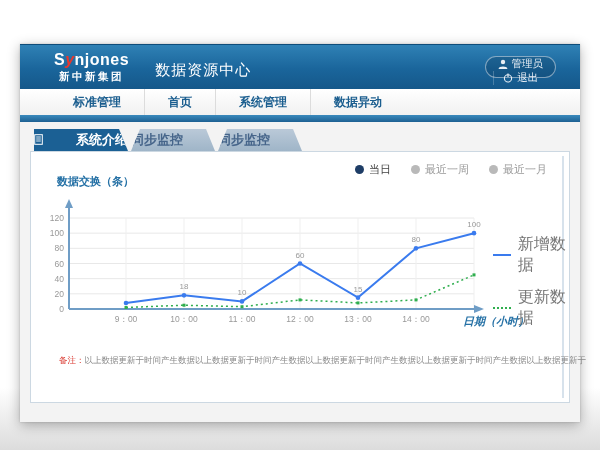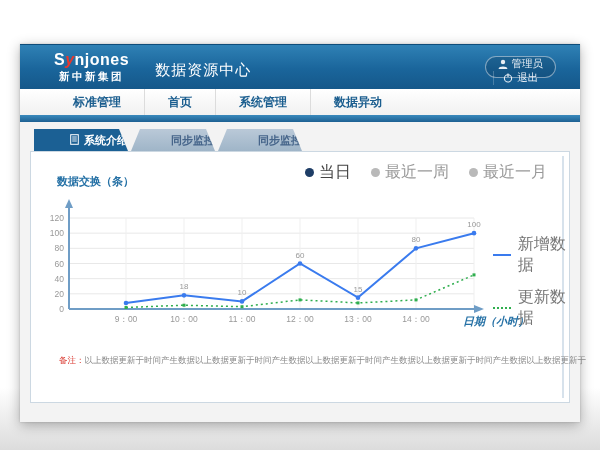--- a/index.html
+++ b/index.html
@@ -33,35 +33,35 @@
   .user-item { display:flex; align-items:center; gap:4px; color:#e8eef5; font-size:10.5px; padding:0 9px; cursor:pointer; height:100%; }
   .user-item + .user-item { border-left:1px solid rgba(255,255,255,.22); }
   .user-item svg { display:block; }
   
   .nav { height:26px; background:linear-gradient(#ffffff,#f1f1f1); display:flex; align-items:stretch; padding-left:30px; }
   .nav-item { display:flex; align-items:center; padding:0 23px; font-size:12px; font-weight:bold; color:#1b5e8f; cursor:pointer; }
   .nav-item + .nav-item { border-left:1px solid #dcdcdc; }
   .band { height:7px; background:linear-gradient(#3a8abd,#1d6092); }
   
   .tabs { display:flex; margin:7px 0 0 14px; height:22px; gap:3px; position:relative; z-index:2; }
-  .tab { display:flex; align-items:center; justify-content:flex-end; gap:5px; font-size:11px; font-weight:bold; cursor:pointer; }
+  .tab { display:flex; align-items:center; justify-content:space-between; gap:5px; font-size:13px; font-weight:bold; cursor:pointer; }
   .tab.active {
     width:94px; background:#1b6094; color:#fff;
     clip-path:polygon(0 0, calc(100% - 9px) 0, 100% 100%, 0 100%);
   }
   .tab.inactive {
     width:84px; color:#46658a;
     background:linear-gradient(#bac9d8,#9fb5c8);
     clip-path:polygon(9px 0, calc(100% - 9px) 0, 100% 100%, 0 100%);
   }
   
   .panel { position:relative; margin:0 10px; height:252px; background:#fff; border:1px solid #ccd8e2; }
   .scrollbar { position:absolute; right:5px; top:4px; bottom:4px; width:2px; background:#d7e2ec; }
   .filters { position:absolute; top:10px; right:22px; display:flex; gap:20px; align-items:center; }
-  .radio { display:flex; align-items:center; gap:5px; font-size:16px; color:#999; cursor:pointer; }
+  .radio { display:flex; align-items:center; gap:5px; font-size:11px; color:#999; cursor:pointer; }
   .radio .dot { width:9px; height:9px; border-radius:50%; background:#b9b9b9; }
   .radio.selected { color:#444; }
   .radio.selected .dot { background:#1e3d66; }
   .ylabel { position:absolute; left:26px; top:22px; color:#2470a5; font-size:11px; font-weight:bold; }
   .xlabel { position:absolute; left:432px; top:162px; color:#2470a5; font-size:11px; font-weight:bold;font-style:italic; }
   .chart-svg { position:absolute; left:0; top:44px; font-family:inherit; }
   .legend { position:absolute; left:462px; top:82px; }
   .legend-row { display:flex; align-items:center; gap:7px; margin-bottom:11px; font-size:16px; color:#777; }
   .sample { width:22px; height:0; }
   .sample.solid { border-top:2px solid #3a7bee; }

